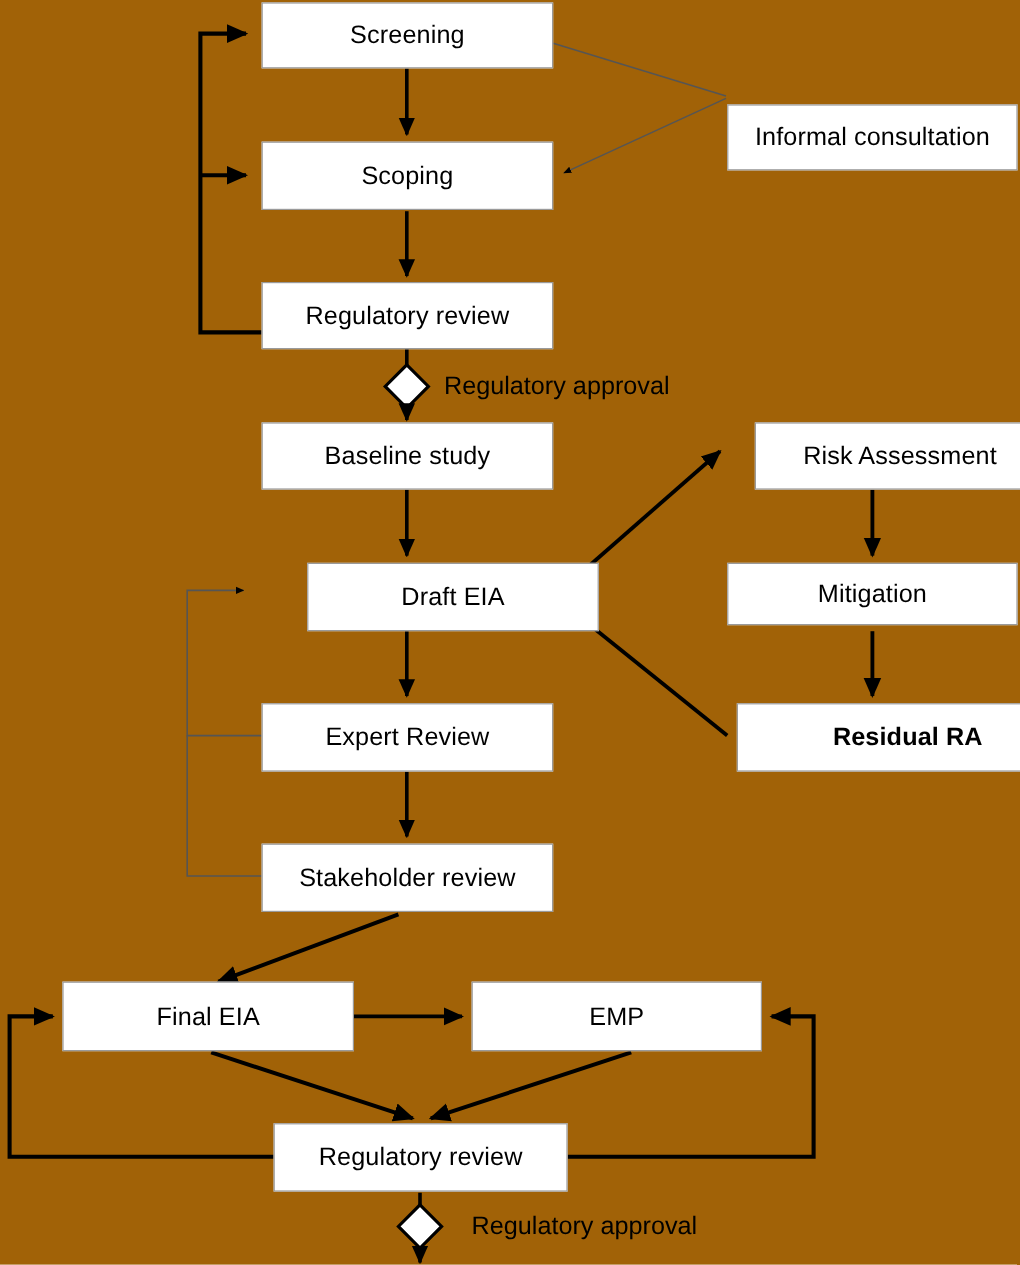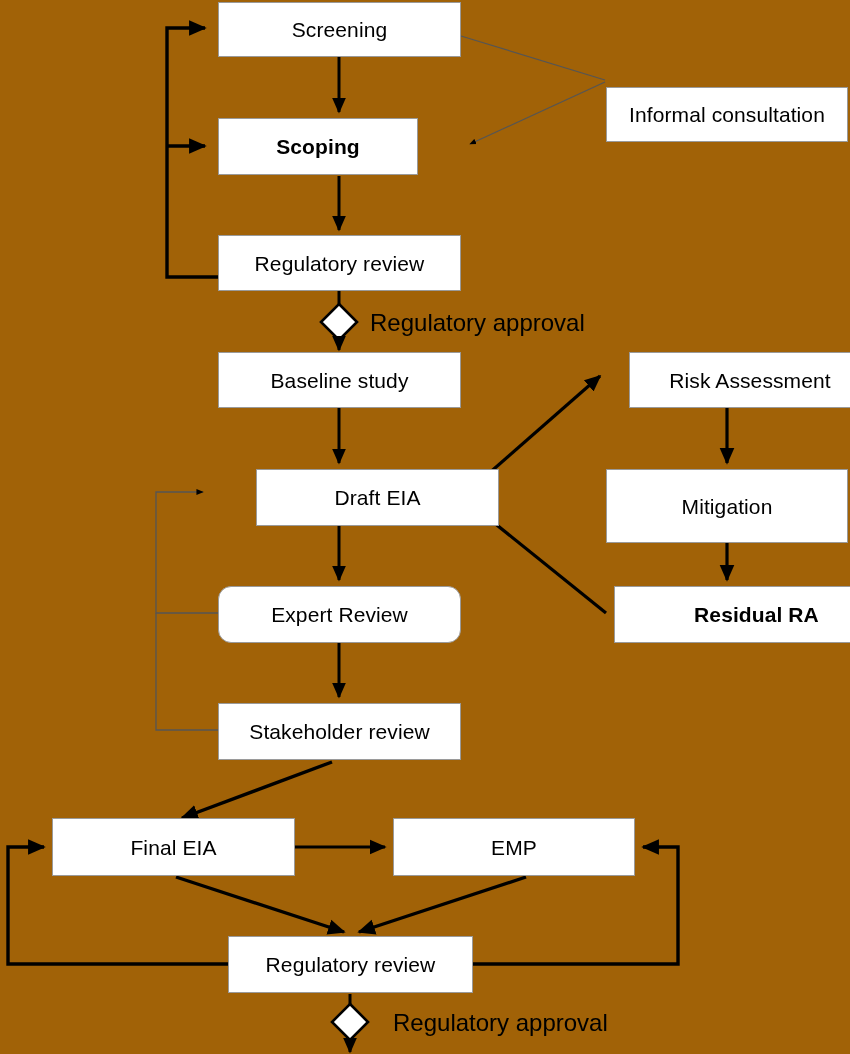--- a/index.html
+++ b/index.html
@@ -34,21 +34,21 @@
     justify-content: center;
     color: #000000;
     font-size: 21px;
     line-height: 1;
     letter-spacing: 0.1px;
     white-space: nowrap;
   }
   .gate-label {
     position: absolute;
     color: #000000;
-    font-size: 24px;
+    font-size: 21px;
     line-height: 1;
     white-space: nowrap;
   }
 </style>
 </head>
 <body>
 
 <div id="diagram-root">
 
   <svg id="edge-layer" width="850" height="1054" viewBox="0 0 850 1054">
@@ -113,53 +113,53 @@
 
     <path d="M 350 1004 L 368 1022 L 350 1040 L 332 1022 z" stroke="#000000" stroke-width="2.6" fill="#ffffff"></path>
 
     <path d="M 350 1040 L 350 1052" stroke="#000000" stroke-width="3" fill="none" marker-end="url(#arrow-thick)"></path>
   </svg>
 
   <div class="node" style="left:218px; top:2px; width:243px; height:55px;">
     <span>Screening</span>
   </div>
 
-  <div class="node" style="left:218px; top:118px; width:200px; height:57px;font-weight:bold;">
+  <div class="node" style="left:218px; top:118px; width:243px; height:57px;">
     <span>Scoping</span>
   </div>
 
   <div class="node" style="left:218px; top:235px; width:243px; height:56px;">
     <span>Regulatory review</span>
   </div>
 
   <div class="node" style="left:606px; top:52px; width:242px; height:55px;margin-top:35px;">
     <span>Informal consultation</span>
   </div>
 
   <div class="node" style="left:218px; top:352px; width:243px; height:56px;align-items:center;">
     <span>Baseline study</span>
   </div>
 
   <div class="node" style="left:218px; top:469px; width:243px; height:57px;margin-left:38px;">
     <span>Draft EIA</span>
   </div>
 
-  <div class="node" style="left:218px; top:586px; width:243px; height:57px;border-radius:13px;">
+  <div class="node" style="left:218px; top:586px; width:243px; height:57px;">
     <span>Expert Review</span>
   </div>
 
   <div class="node" style="left:218px; top:703px; width:243px; height:57px;">
     <span>Stakeholder review</span>
   </div>
 
   <div class="node" style="left:606px; top:352px; width:242px; height:56px;margin-left:23px;">
     <span>Risk Assessment</span>
   </div>
 
-  <div class="node" style="left:606px; top:469px; width:242px; height:74px;">
+  <div class="node" style="left:606px; top:469px; width:242px; height:52px;">
     <span>Mitigation</span>
   </div>
 
   <div class="node" style="left:614px; top:586px; width:285px; height:57px;font-weight:bold;">
     <span>Residual RA</span>
   </div>
 
   <div class="node" style="left:52px; top:818px; width:243px; height:58px;text-align:right;">
     <span>Final EIA</span>
   </div>

